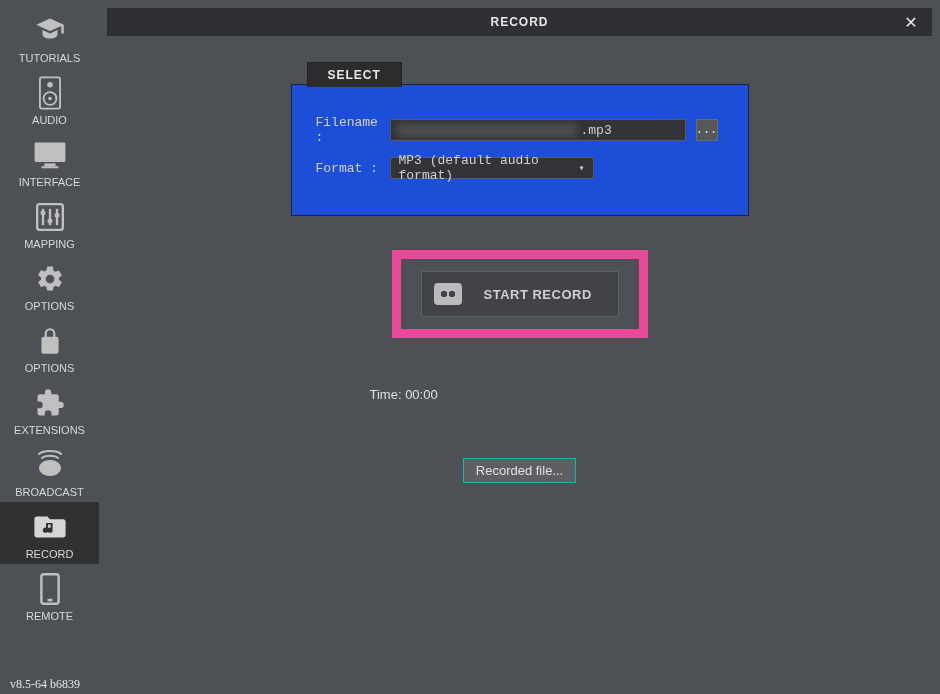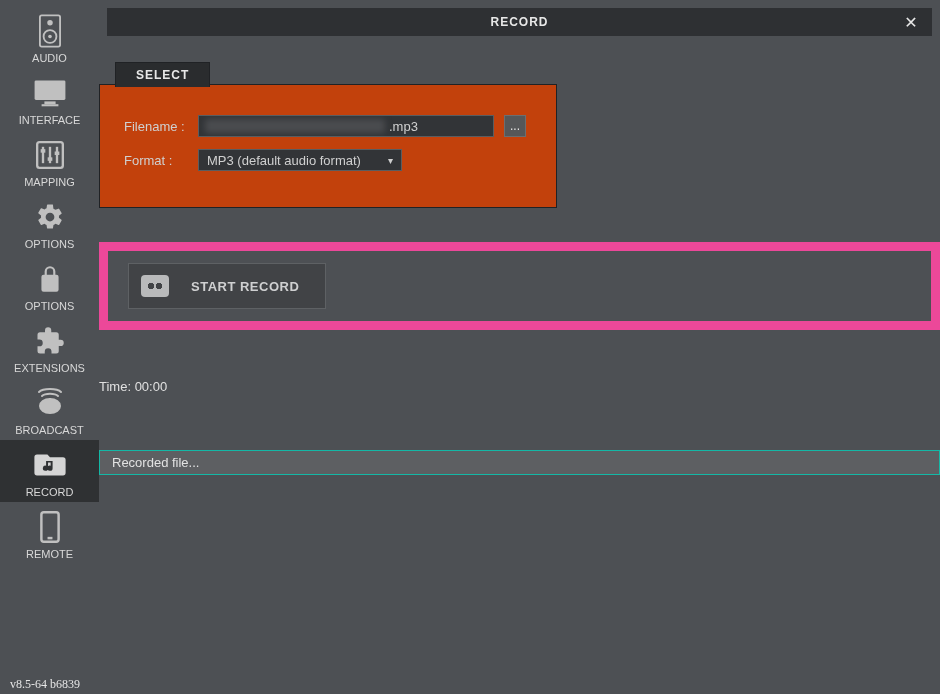--- a/index.html
+++ b/index.html
@@ -87,44 +87,46 @@
     color: #e8e8e8;
     font-size: 16px;
     cursor: pointer;
   }
 
   .content {
     flex: 1;
     padding: 48px 0 0 0;
     display: flex;
     flex-direction: column;
+    align-items: center;
   }
 
   .panel-wrap {
     position: relative;
     width: 458px;
   }
   .panel-tab {
     position: absolute;
     top: -22px;
     left: 16px;
     background: #2a2c2e;
     color: #e8e8e8;
     font-size: 12px;
     font-weight: bold;
     letter-spacing: 1px;
     padding: 5px 20px;
     border: 1px solid #202225;
     border-bottom: none;
   }
   .panel {
-    background: #c2410c;
+    background: #1d4ed8;
     border: 1px solid #202225;
     padding: 30px 24px 24px 24px;
     width: 458px;
+    font-family: Liberation Mono, monospace;
   }
   .row {
     display: flex;
     align-items: center;
     margin-bottom: 12px;
     font-size: 13px;
     color: #d0d0d0;
   }
   .row .label {
     width: 74px;
@@ -237,20 +239,28 @@
     font-size: 13px;
     padding: 4px 12px;
     cursor: pointer;
   }
 </style>
 </head>
 <body>
 
 <div class="sidebar">
 
+  <div class="sidebar-item">
+    <div class="icon-wrap">
+      <svg width="38" height="30" viewBox="0 0 24 24">
+          <path d="M12 2 1 7l11 5 9-4.09V14h2V7L12 2zm-6 9.18v3.32C6 16.55 8.69 18 12 18s6-1.45 6-3.5v-3.32l-6 2.73-6-2.73z"></path>
+        </svg>
+    </div>
+    <span>TUTORIALS</span>
+  </div>
 
   <div class="sidebar-item">
     <div class="icon-wrap">
       <svg width="22" height="34" viewBox="0 0 24 36">
           <rect x="1" y="1" width="22" height="34" rx="2" fill="none" stroke="#c0c0c0" stroke-width="2"></rect>
           <circle cx="12" cy="9" r="3"></circle>
           <circle cx="12" cy="24" r="7" fill="none" stroke="#c0c0c0" stroke-width="2"></circle>
           <circle cx="12" cy="24" r="2"></circle>
         </svg>
     </div>

